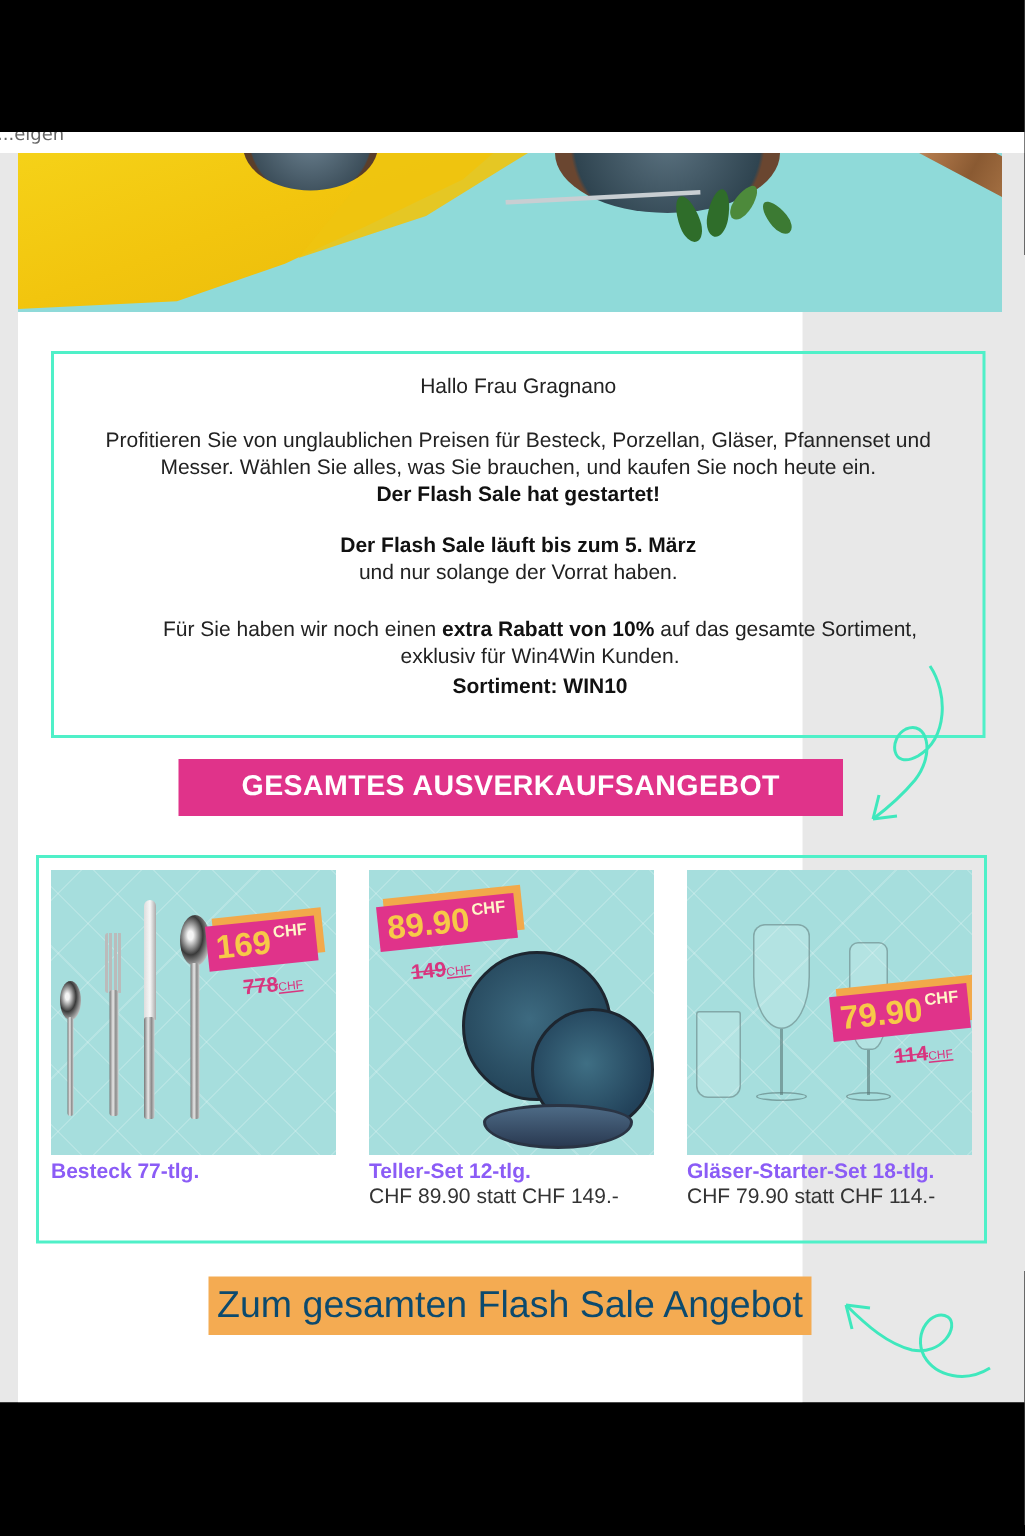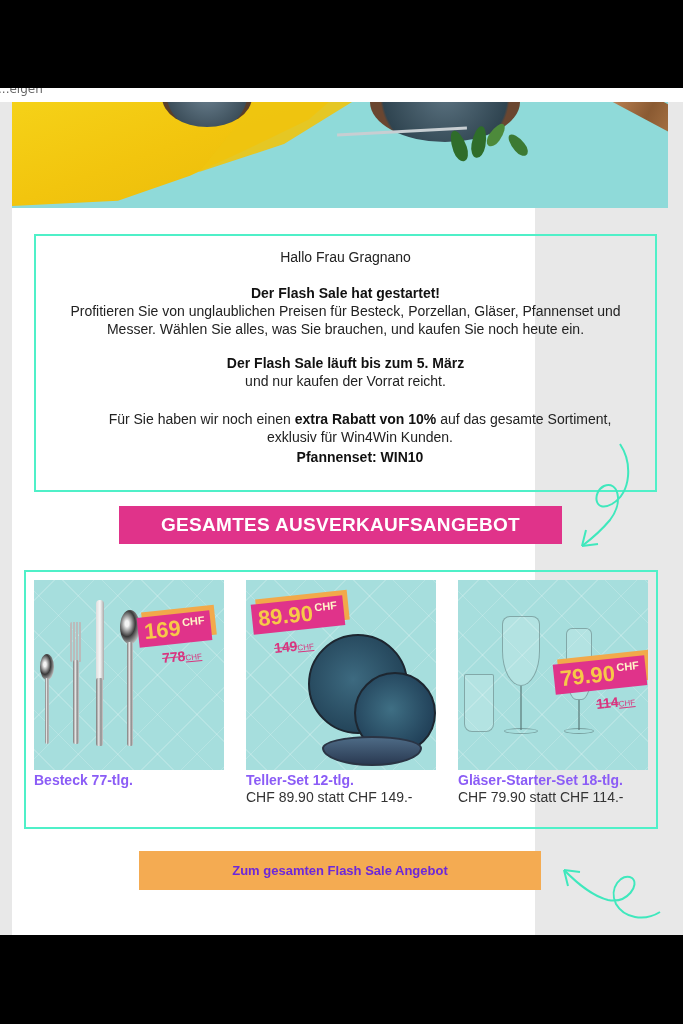--- a/index.html
+++ b/index.html
@@ -58,21 +58,21 @@
     .utensil { position: absolute; background: linear-gradient(90deg, #777, #e8e8e8 40%, #8a8a8a 70%, #ccc); border-radius: 2px; }
     .spoonhead { position: absolute; border-radius: 50%; background: radial-gradient(ellipse at 35% 40%, #f4f4f4 10%, #3a3a3a 45%, #cfcfcf 80%); }
 
     
     .plate { position: absolute; border-radius: 50%; border: 2px solid #1d2630; }
 
     
     .glass { position: absolute; border: 1px solid rgba(90,120,120,.55); background: rgba(255,255,255,.15); }
 
     
-    .cta-orange { position: absolute; left: 127px; top: 749px; width: 402px; height: 39px; background: #f4ab52; color: #6d28d9; font-weight: bold; font-size: 13px; display: flex; align-items: center; justify-content: center; border: none; font-family: "Liberation Sans", sans-serif; }
+    .cta-orange { position: absolute; left: 127px; top: 749px; width: 402px; height: 39px; background: #f4ab52; color: #0c4a6e; font-weight: normal; font-size: 25px; display: flex; align-items: center; justify-content: center; border: none; font-family: "Liberation Sans", sans-serif; }
 
     svg.swirl { position: absolute; overflow: visible; }
   </style>
 </head>
 <body>
 
 <div class="top-black"></div>
 
 <div class="viewport">
   <div class="top-strip">
@@ -91,31 +91,31 @@
       <div class="leaf" style="left:460px;top:24px;transform:rotate(10deg);"></div>
       <div class="leaf" style="left:478px;top:20px;transform:rotate(35deg);width:12px;height:26px;background:#4d8a3b;"></div>
       <div class="leaf" style="left:500px;top:30px;transform:rotate(-40deg);width:12px;height:26px;background:#3c7a33;"></div>
       <div class="knife2"></div>
       <div class="knife"></div>
     </div>
 
     <div class="greet">
       <p class="hello">Hallo Frau Gragnano</p>
       <div class="b1">
+        <p style="padding:0 12px;">Profitieren Sie von unglaublichen Preisen für Besteck, Porzellan, Gläser, Pfannenset und Messer. Wählen Sie alles, was Sie brauchen, und kaufen Sie noch heute ein.</p>
         <p><strong>Der Flash Sale hat gestartet!</strong></p>
-        <p style="padding:0 12px;">Profitieren Sie von unglaublichen Preisen für Besteck, Porzellan, Gläser, Pfannenset und Messer. Wählen Sie alles, was Sie brauchen, und kaufen Sie noch heute ein.</p>
       </div>
       <div class="b2">
         <p><strong>Der Flash Sale läuft bis zum 5. März</strong></p>
-        <p>und nur kaufen der Vorrat reicht.</p>
+        <p>und nur solange der Vorrat haben.</p>
       </div>
       <div class="b3">
         <p><span>Für Sie haben wir noch einen </span><strong>extra Rabatt von 10%</strong><span> auf das gesamte Sortiment,</span></p>
         <p>exklusiv für Win4Win Kunden.</p>
-        <p style="margin-top:2px;"><strong>Pfannenset: WIN10</strong></p>
+        <p style="margin-top:2px;"><strong>Sortiment: WIN10</strong></p>
       </div>
     </div>
 
     <svg class="swirl" style="left:560px;top:340px;" width="70" height="110" viewBox="0 0 70 110">
       <path d="M48 2 C 60 20, 60 50, 40 62 C 22 72, 20 50, 32 44 C 46 38, 52 60, 38 78 C 28 90, 18 98, 10 104" fill="none" stroke="#3fe8bd" stroke-width="2"></path>
       <path d="M10 104 L 14 88 M10 104 L 26 102" fill="none" stroke="#3fe8bd" stroke-width="2"></path>
     </svg>
 
     <button class="cta-pink">GESAMTES AUSVERKAUFSANGEBOT</button>
 

